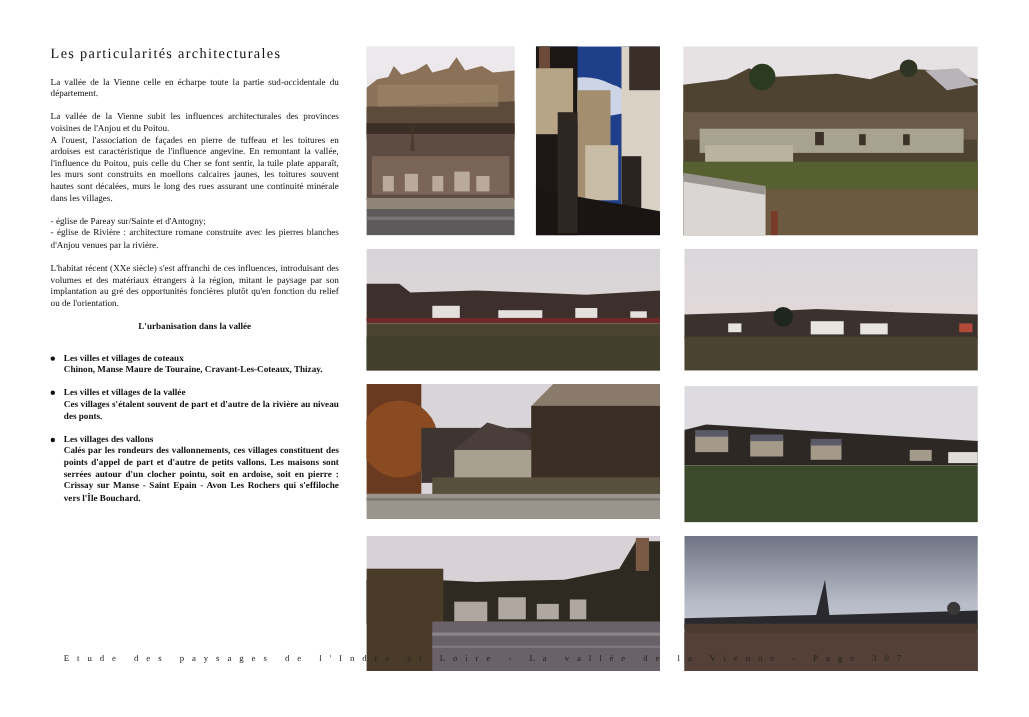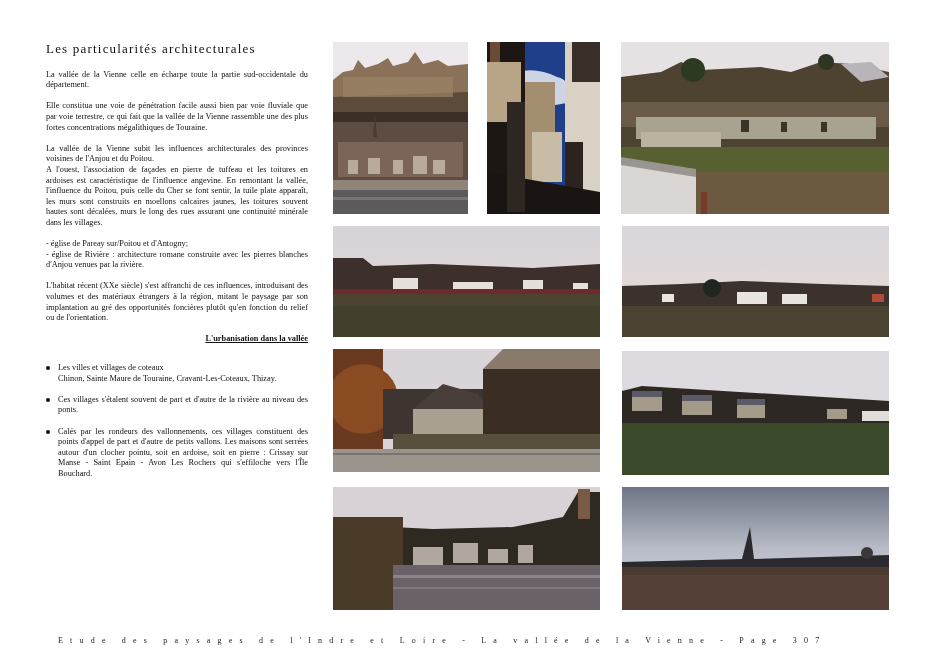--- a/index.html
+++ b/index.html
@@ -3,61 +3,62 @@
   <meta charset="utf-8">
   <style>
     html, body { margin:0; padding:0; background:#ffffff; }
     body { width:935px; height:652px; position:relative; overflow:hidden; font-family:"Liberation Serif", "DejaVu Serif", serif; color:#111; }
 
     .textcol { position:absolute; left:46px; top:44px; width:262px; font-size:8.3px; line-height:10.6px; text-align:justify; }
     .title { text-align:left; font-weight:normal; font-size:13px; letter-spacing:1.2px; margin:0 0 15px 0; }
     .para { margin:0 0 10.6px 0; }
     .para.tight { margin-bottom:0; }
     .bold { font-weight:normal; }
-    .subhead { text-align:right; font-weight:bold; text-decoration:underline; margin:10px 0 18px 0; }
-    .bullet { position:relative; padding-left:12px; margin-bottom:10.6px; }
+    .subhead { text-align:center; font-weight:bold; margin:10px 0 18px 0; }
+    .bullet { position:relative; padding-left:12px; margin-bottom:10.6px;font-weight:bold; }
     .bullet .dot { position:absolute; left:0; top:3px; width:4px; height:4px; border-radius:50%; background:#111; }
     .bullet .head { display:block; }
     .bullet .body { display:block; }
 
     .photo { position:absolute; overflow:hidden; }
-    .footer { position:absolute; left:58px; top:636px; width:820px; font-size:8px; letter-spacing:7.2px; white-space:nowrap; color:#222; }
+    .footer { position:absolute; left:58px; top:594px; width:820px; font-size:8px; letter-spacing:7.2px; white-space:nowrap; color:#222; }
   </style>
 </head>
 <body>
 
 <div class="textcol">
   <div class="title">Les particularités architecturales</div>
 
   <p class="para">La vallée de la Vienne celle en écharpe toute la partie sud-occidentale du département.</p>
-  <p class="para">Elle constitua une voie de pénétration facile aussi bien par voie fluviale que par voie terrestre, ce qui fait que la vallée de la Vienne rassemble une des plus fortes concentrations mégalithiques de Touraine.</p>
 
   <p class="para tight bold">La vallée de la Vienne subit les influences architecturales des provinces voisines de l'Anjou et du Poitou.</p>
   <p class="para">A l'ouest, l'association de façades en pierre de tuffeau et les toitures en ardoises est caractéristique de l'influence angevine. En remontant la vallée, l'influence du Poitou, puis celle du Cher se font sentir, la tuile plate apparaît, les murs sont construits en moellons calcaires jaunes, les toitures souvent hautes sont décalées, murs le long des rues assurant une continuité minérale dans les villages.</p>
 
-  <p class="para tight">- église de Pareay sur/Poitou et d'Antogny;</p>
+  <p class="para tight">- église de Pareay sur/Sainte et d'Antogny;</p>
   <p class="para">- église de Rivière : architecture romane construite avec les pierres blanches d'Anjou venues par la rivière.</p>
 
   <p class="para">L'habitat récent (XXe siècle) s'est affranchi de ces influences, introduisant des volumes et des matériaux étrangers à la région, mitant le paysage par son implantation au gré des opportunités foncières plutôt qu'en fonction du relief ou de l'orientation.</p>
 
   <div class="subhead">L'urbanisation dans la vallée</div>
 
   <div class="bullet">
     <span class="dot"></span>
     <span class="head">Les villes et villages de coteaux</span>
-    <span class="body">Chinon, Sainte Maure de Touraine, Cravant-Les-Coteaux, Thizay.</span>
+    <span class="body">Chinon, Manse Maure de Touraine, Cravant-Les-Coteaux, Thizay.</span>
   </div>
 
   <div class="bullet">
     <span class="dot"></span>
+    <span class="head">Les villes et villages de la vallée</span>
     <span class="body">Ces villages s'étalent souvent de part et d'autre de la rivière au niveau des ponts.</span>
   </div>
 
   <div class="bullet">
     <span class="dot"></span>
+    <span class="head">Les villages des vallons</span>
     <span class="body">Calés par les rondeurs des vallonnements, ces villages constituent des points d'appel de part et d'autre de petits vallons. Les maisons sont serrées autour d'un clocher pointu,  soit en ardoise, soit en pierre : Crissay sur Manse - Saint Epain - Avon Les Rochers qui s'effiloche vers l'Île Bouchard.</span>
   </div>
 </div>
 
 <div class="photo" style="left:333px;top:42px;width:135px;height:172px;">
   <svg width="135" height="172" viewBox="0 0 135 172" preserveAspectRatio="none">
     <rect width="135" height="172" fill="#e9e4e6"></rect>
     <rect y="0" width="135" height="30" fill="#ece8ec"></rect>
     <path d="M0,38 L10,30 L20,28 L25,18 L32,26 L45,22 L55,16 L60,24 L75,20 L82,10 L90,22 L105,18 L115,24 L135,22 L135,85 L0,85 Z" fill="#8a7158"></path>
     <path d="M0,55 L135,50 L135,80 L0,80 Z" fill="#5c4a3a"></path>

